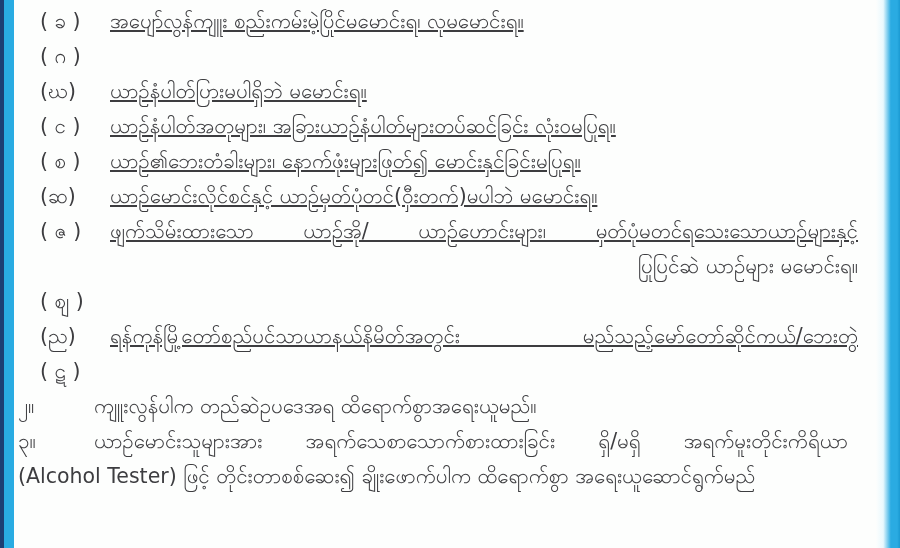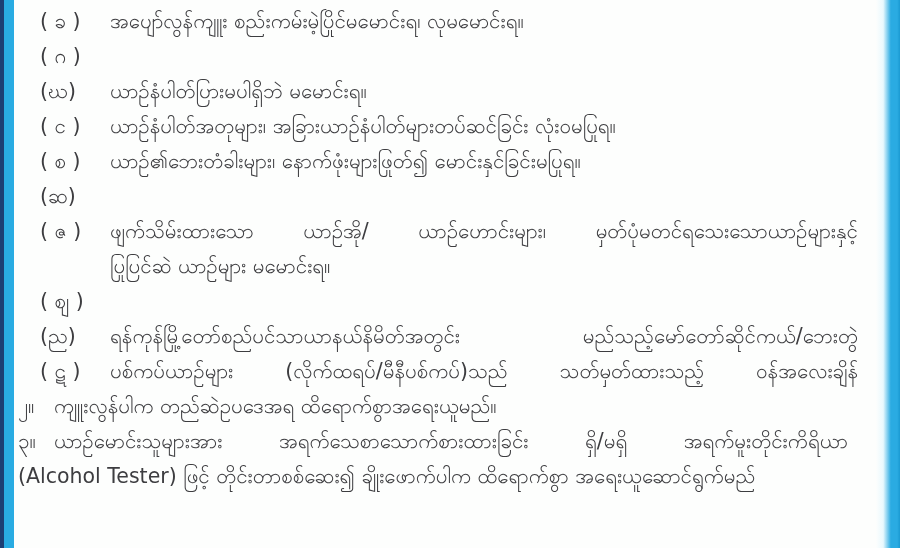--- a/index.html
+++ b/index.html
@@ -45,26 +45,26 @@
   .row {
     height: 35px;
     display: flex;
     align-items: center;
     font-size: 20.5px;
     line-height: 35px;
     white-space: nowrap;
   }
   .sub { padding-left: 26px; }
   .sub .label { flex: 0 0 70px; }
-  .sub .text { flex: 1 1 auto; padding-right: 20px; min-width: 0; }
+  .sub .text { flex: 1 1 auto; padding-right: 20px; min-width: 0; text-decoration: underline; }
   .cont { padding-left: 96px; }
-  .cont .text { flex: 1 1 auto; padding-right: 20px; min-width: 0; }
+  .cont .text { flex: 1 1 auto; padding-right: 20px; min-width: 0; text-align: right; }
   .num { padding-left: 4px; }
   .num .nlabel { flex: 0 0 36px; }
-  .num .text { flex: 1 1 auto; padding-right: 30px; min-width: 0; }
+  .num .text { flex: 1 1 auto; padding-right: 30px; min-width: 0; margin-left: 40px; }
   .cont2 { padding-left: 4px; }
   .cont2 .text { flex: 1 1 auto; padding-right: 30px; min-width: 0; }
   .fill {
     text-align: justify;
     text-align-last: justify;
   }
 </style>
 </head>
 <body>
 
@@ -94,20 +94,21 @@
       <div class="text">ယာဉ်နံပါတ်အတုများ၊ အခြားယာဉ်နံပါတ်များတပ်ဆင်ခြင်း လုံးဝမပြုရ။</div>
     </div>
 
     <div class="row sub">
       <div class="label">( စ )</div>
       <div class="text">ယာဉ်၏ဘေးတံခါးများ၊ နောက်ဖုံးများဖြုတ်၍ မောင်းနှင်ခြင်းမပြုရ။</div>
     </div>
 
     <div class="row sub">
       <div class="label">(ဆ)</div>
+      <div class="text">ယာဉ်မောင်းလိုင်စင်နှင့် ယာဉ်မှတ်ပုံတင်(ဝှီးတက်)မပါဘဲ မမောင်းရ။</div>
     </div>
 
     <div class="row sub">
       <div class="label">( ဇ )</div>
       <div class="text fill">ဖျက်သိမ်းထားသော ယာဉ်အို/ ယာဉ်ဟောင်းများ၊ မှတ်ပုံမတင်ရသေးသောယာဉ်များနှင့်</div>
     </div>
     <div class="row cont">
       <div class="text">ပြုပြင်ဆဲ ယာဉ်များ မမောင်းရ။</div>
     </div>
 
@@ -115,21 +116,20 @@
       <div class="label">( စျ )</div>
     </div>
 
     <div class="row sub">
       <div class="label">(ည)</div>
       <div class="text fill">ရန်ကုန်မြို့တော်စည်ပင်သာယာနယ်နိမိတ်အတွင်း မည်သည့်မော်တော်ဆိုင်ကယ်/ဘေးတွဲ</div>
     </div>
 
     <div class="row sub">
       <div class="label">( ဋ )</div>
-      <div class="text fill">ပစ်ကပ်ယာဉ်များ (လိုက်ထရပ်/မီနီပစ်ကပ်)သည် သတ်မှတ်ထားသည့် ဝန်အလေးချိန်</div>
     </div>
 
     <div class="row num">
       <div class="nlabel">၂။</div>
       <div class="text">ကျူးလွန်ပါက တည်ဆဲဥပဒေအရ ထိရောက်စွာအရေးယူမည်။</div>
     </div>
 
     <div class="row num">
       <div class="nlabel">၃။</div>
       <div class="text fill">ယာဉ်မောင်းသူများအား အရက်သေစာသောက်စားထားခြင်း ရှိ/မရှိ အရက်မူးတိုင်းကိရိယာ</div>

